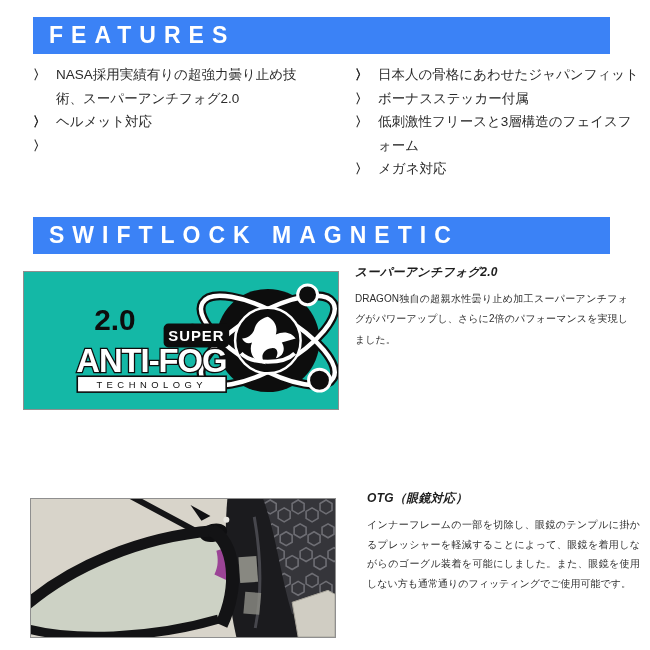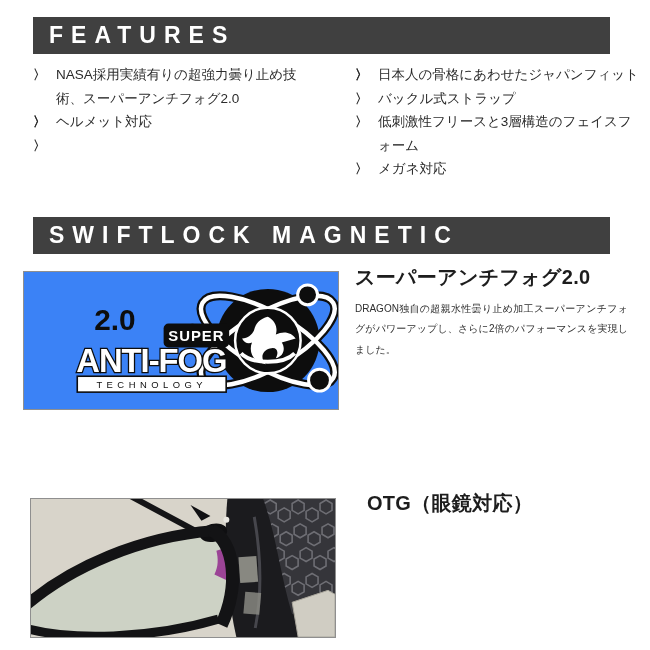--- a/index.html
+++ b/index.html
@@ -1,21 +1,21 @@
 <!DOCTYPE html>
 <html><head>
 <meta charset="utf-8">
 <style>
   html,body{margin:0;padding:0;background:#ffffff;}
   .page{
     position:relative;width:650px;height:650px;background:#ffffff;overflow:hidden;
     font-family:"Liberation Sans","DejaVu Sans",sans-serif;color:#2e2e2e;
   }
   .section-bar{
-    position:absolute;left:33px;width:577px;height:37px;background:#404040;
+    position:absolute;left:33px;width:577px;height:37px;background:#3b82f6;
     display:flex;align-items:center;box-sizing:border-box;padding-left:16px;
   }
   .section-bar span{
     color:#ffffff;font-weight:bold;font-size:23px;letter-spacing:8px;white-space:nowrap;
   }
   #bar-features{top:17px;}
   #bar-swiftlock{top:217px;text-align:right;}
   #bar-otg{top:440px;}
 
   .feature-col{position:absolute;top:63px;margin:0;padding:0;list-style:none;}
@@ -23,31 +23,31 @@
   #features-right{left:355px;width:284px;}
   .feature-item{
     position:relative;padding-left:23px;font-size:13.5px;line-height:23.6px;
     word-break:break-all;color:#2b2b2b;
   }
   .feature-item .bullet{
     position:absolute;left:0;top:0;font-size:13px;color:#2b2b2b;font-weight:bold;
   }
 
   .media-box{
-    position:absolute;background:#3b82f6;border:1px solid #8f8f8f;box-sizing:border-box;
+    position:absolute;background:#14b8a6;border:1px solid #8f8f8f;box-sizing:border-box;
   }
   #antifog-box{left:23px;top:271px;width:316px;height:139px;}
   #otg-photo{left:30px;top:498px;width:306px;height:140px;}
   .media-box svg{display:block;width:100%;height:100%;}
 
   .side-text{position:absolute;}
   #antifog-text{left:355px;top:264px;width:273px;}
   #otg-text{left:367px;top:490px;width:273px;}
   .side-text h3{
-    margin:0 0 8px 0;font-size:20px;font-weight:bold;color:#1d1d1d;letter-spacing:0.3px;
+    margin:0 0 8px 0;font-size:12px;font-weight:bold;color:#1d1d1d;letter-spacing:0.3px;font-style:italic;
   }
   .side-text p{
     margin:0;font-size:10px;line-height:20.4px;text-align:justify;
     word-break:break-all;color:#2e2e2e;
   }
   #otg-text p{line-height:19.6px;}
 </style>
 </head>
 <body>
 
@@ -77,21 +77,21 @@
   <ul class="feature-col" id="features-right">
     <li class="feature-item">
       <span class="bullet">〉</span>
     </li>
     <li class="feature-item">
       <span class="bullet">〉</span>
       <span>日本人の骨格にあわせたジャパンフィット</span>
     </li>
     <li class="feature-item">
       <span class="bullet">〉</span>
-      <span>バックル式ストラップ</span>
+      <span>ボーナスステッカー付属</span>
     </li>
     <li class="feature-item">
       <span class="bullet">〉</span>
       <span>低刺激性フリースと3層構造のフェイスフォーム</span>
     </li>
     <li class="feature-item">
       <span class="bullet">〉</span>
       <span>メガネ対応</span>
     </li>
   </ul>
@@ -183,15 +183,16 @@
       <path d="M -6,108 C 40,68 110,38 183,32" fill="none" stroke="#131315" stroke-width="11"></path>
       <path d="M 181,31 C 205,45 209,88 191,127" fill="none" stroke="#131315" stroke-width="13"></path>
       <path d="M -6,130 C 40,143 120,141 188,121" fill="none" stroke="#131315" stroke-width="9"></path>
       <circle cx="196" cy="21" r="3" fill="#e9e7e1"></circle>
       <path d="M 160,6 l 20,11 l -9,5 z" fill="#101012"></path>
     </svg>
   </div>
 
   <div class="side-text" id="otg-text">
     <h3>OTG（眼鏡対応）</h3>
+    <p>インナーフレームの一部を切除し、眼鏡のテンプルに掛かるプレッシャーを軽減することによって、眼鏡を着用しながらのゴーグル装着を可能にしました。また、眼鏡を使用しない方も通常通りのフィッティングでご使用可能です。</p>
   </div>
 
 </div>
 
 </body></html>

